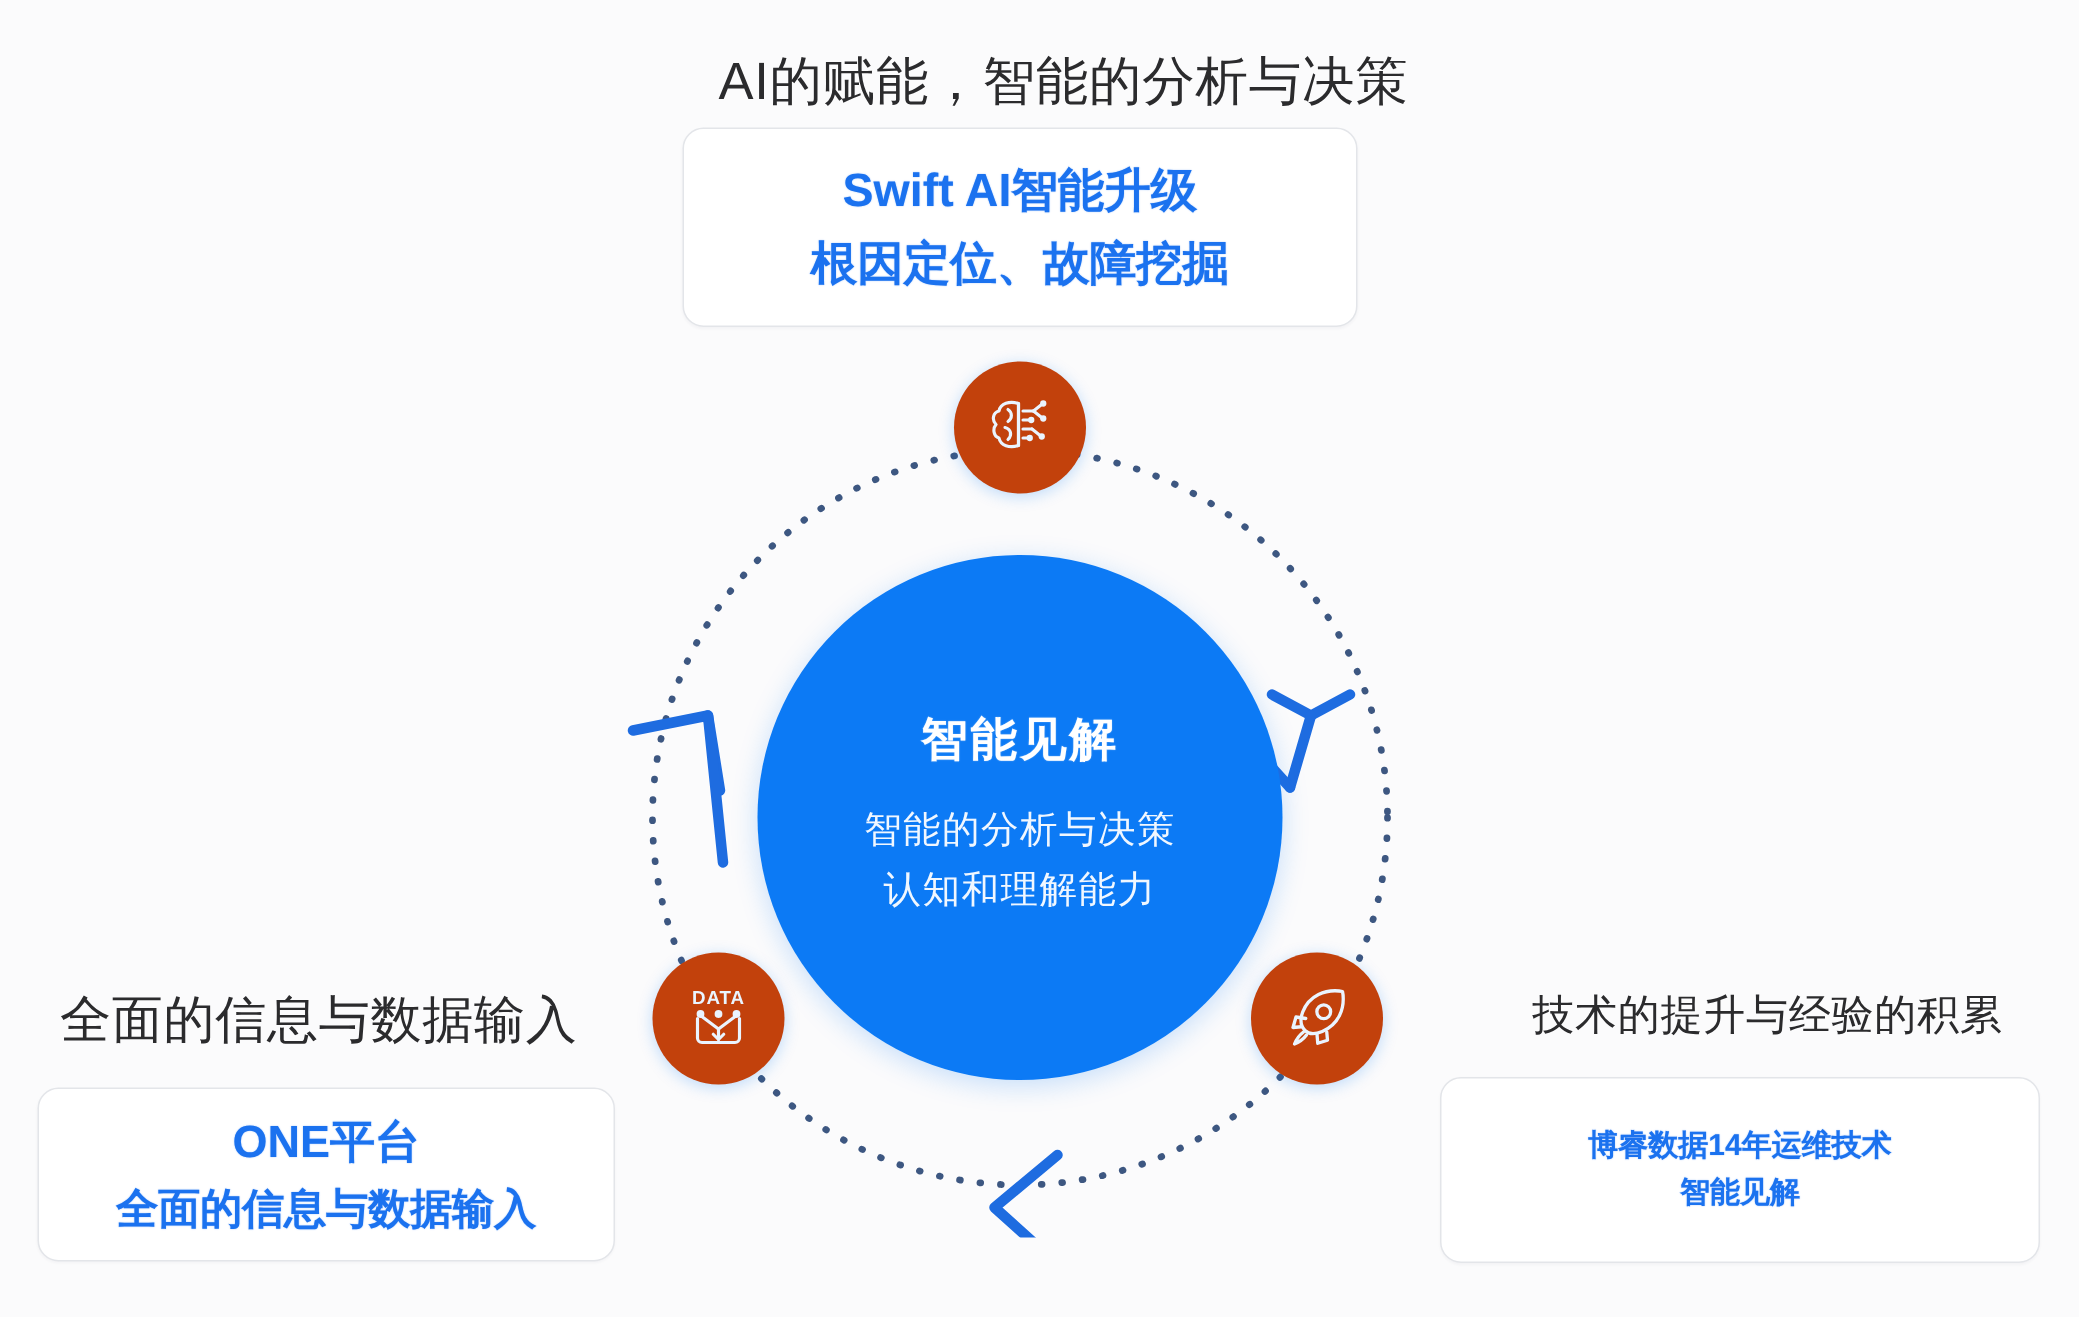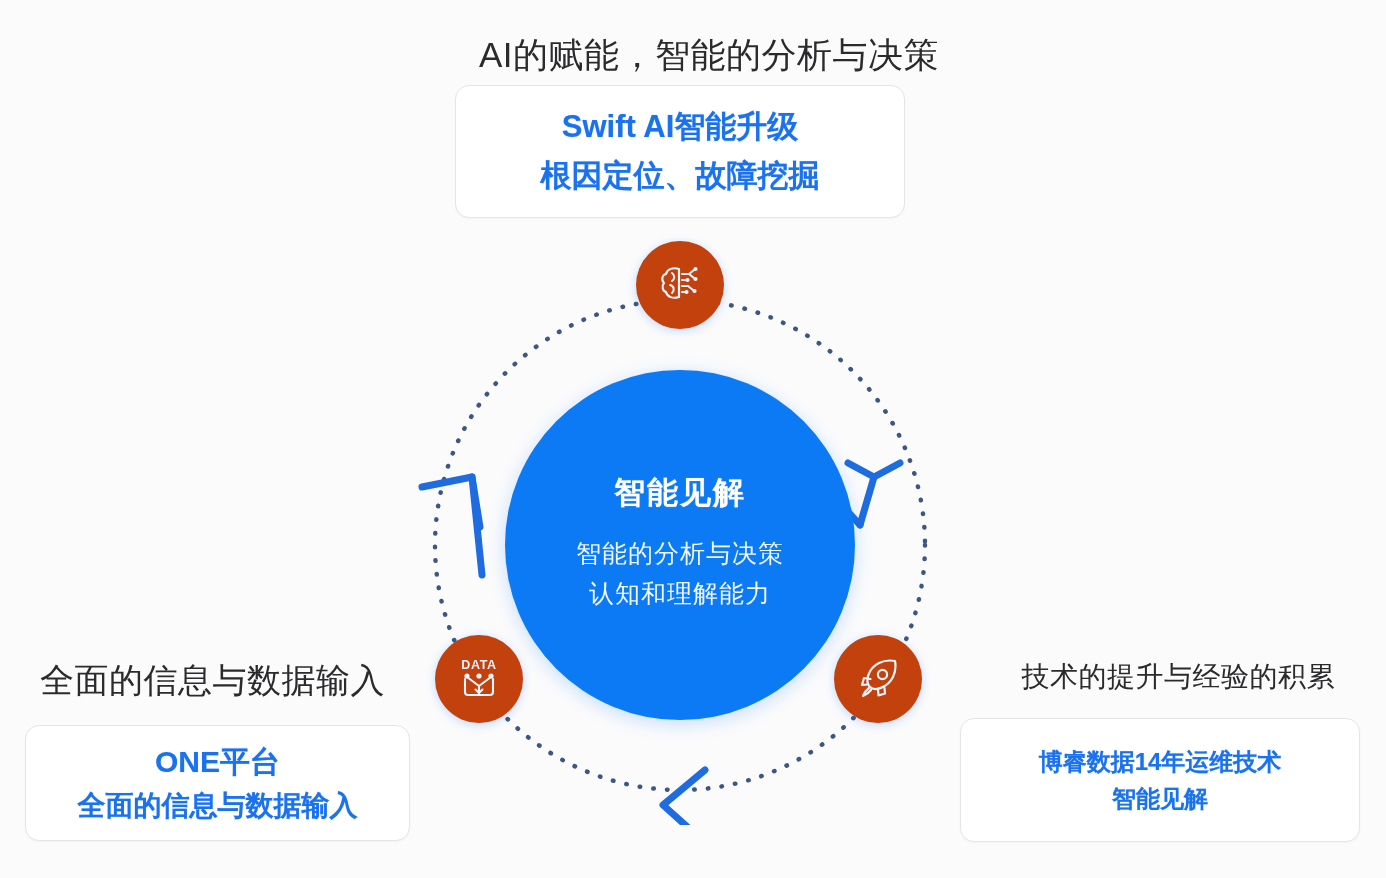--- a/index.html
+++ b/index.html
@@ -85,21 +85,21 @@
   }
   #card-left .line { font-size: 28px; line-height: 1.52; }
   #card-left .line.l1 { font-size: 30px; }
 
   #card-right {
     left: 960px;
     top: 718px;
     width: 400px;
     height: 124px;
   }
-  #card-right .line { font-size: 24px; line-height: 1.55; }
+  #card-right .line { font-size: 20px; line-height: 1.55; }
 
   
   #cycle {
     position: absolute;
     left: 400px;
     top: 265px;
     width: 560px;
     height: 560px;
   }
   #cycle svg { display: block; }

